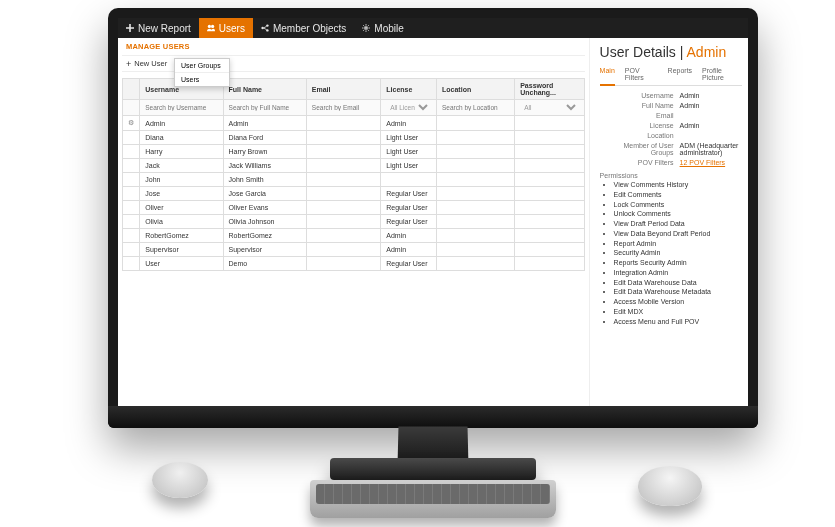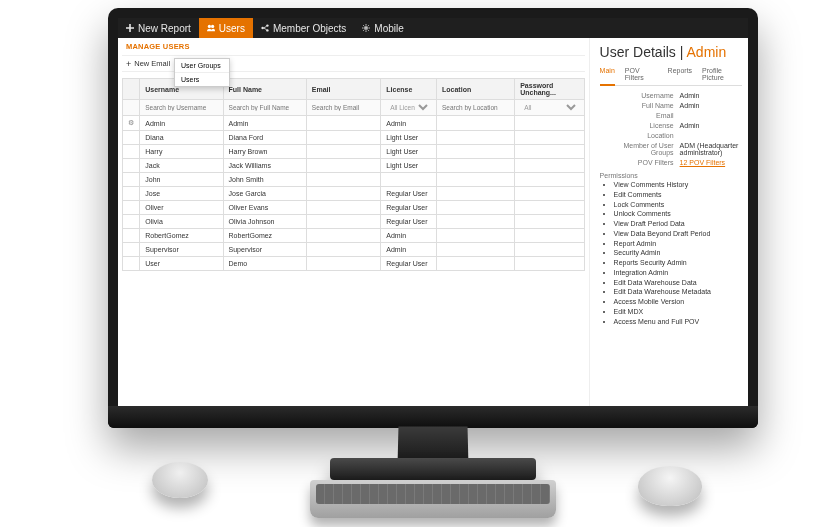--- a/index.html
+++ b/index.html
@@ -107,21 +107,21 @@
           <div class="subbar">
             <span class="section-label">MANAGE USERS</span>
 
             <div class="dropdown">
               <div class="dd-item">User Groups</div>
               <div class="dd-item">Users</div>
             </div>
           </div>
           <div class="newuser-row">
             <span class="plus">+</span>
-            <span>New Email</span>
+            <span>New User</span>
           </div>
 
           <table class="grid">
             <thead>
               <tr>
                 <th class="gear-cell"></th>
                 <th>Username</th>
                 <th>Full Name</th>
                 <th>Email</th>
                 <th>License</th>

